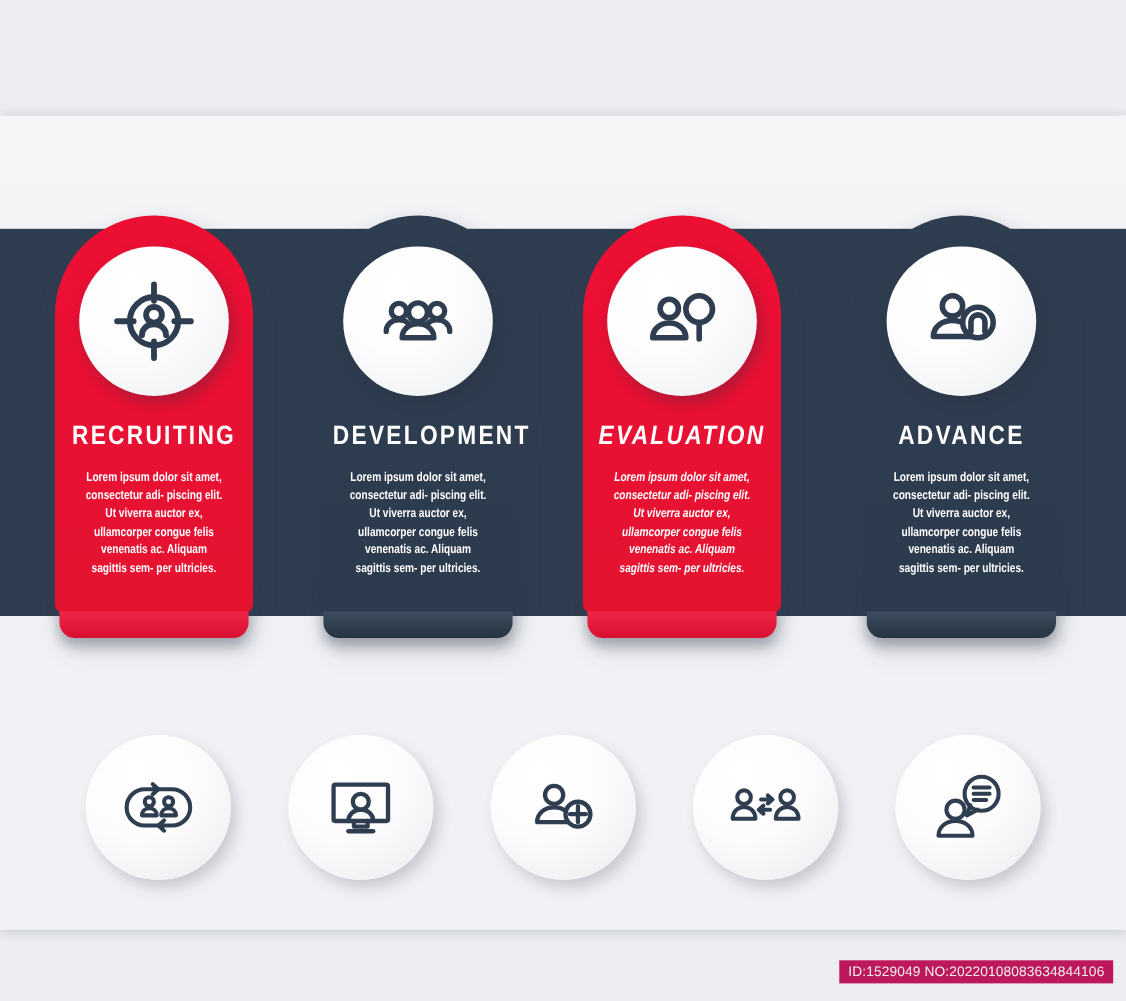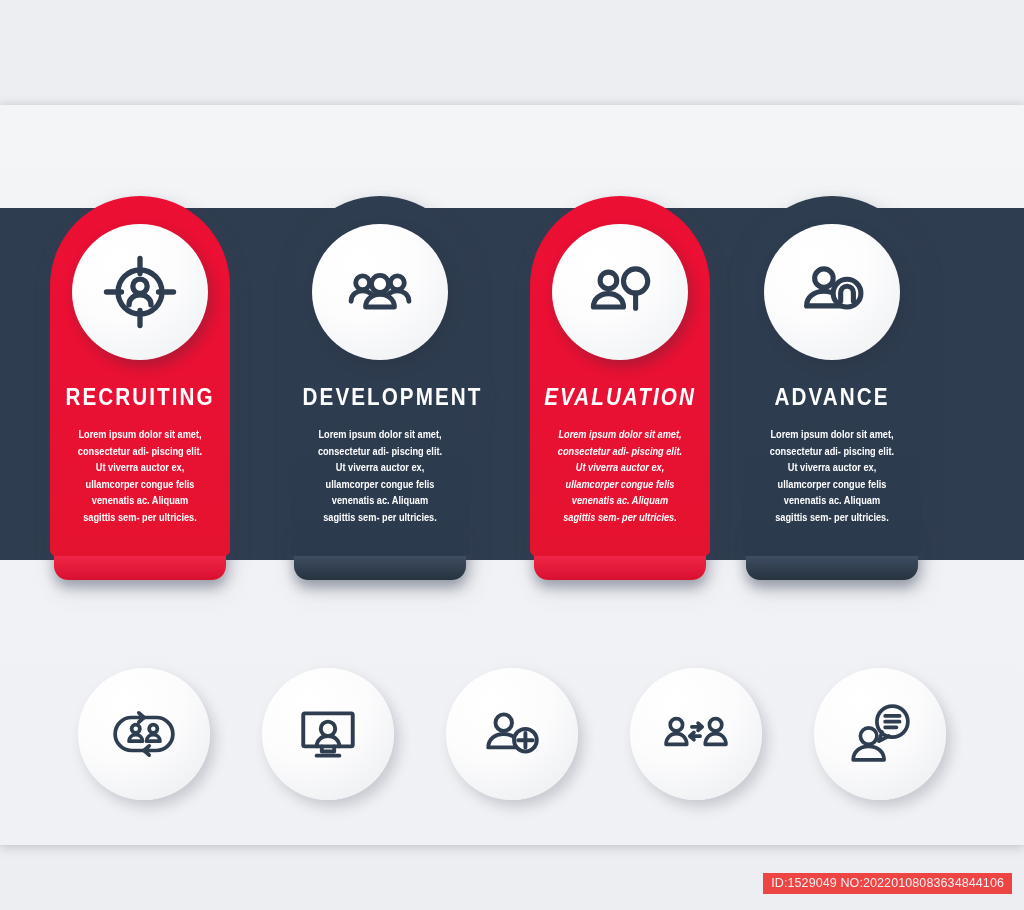--- a/index.html
+++ b/index.html
@@ -183,21 +183,21 @@
     font-size: 19px;
     font-weight: 700;
     color: #f4f5f7;
     -webkit-text-stroke: 1px #dcdee2;
   }
 
   .idtag {
     position: absolute;
     right: 12px;
     top: 873px;
-    background: #ef4444;
+    background: #be185d;
     color: #eef0f2;
     font-family: "Liberation Sans", sans-serif;
     font-size: 12.5px;
     padding: 3px 8px 4px 8px;
     letter-spacing: .1px;
     white-space: nowrap;
     margin-left: 48px;
   }
 </style>
 </head>
@@ -250,21 +250,21 @@
           <circle cx="22" cy="22" r="7.2"></circle>
           <path d="M9 45 c0-7 5.8-11.6 13-11.6 s13 4.6 13 11.6 z"></path>
           <circle cx="45.5" cy="22.5" r="10.5"></circle>
           <path d="M45.5 33 v13"></path>
         </svg>
       </div>
       <div class="panel-title">EVALUATION</div>
       <div class="panel-text">Lorem ipsum dolor sit amet, consectetur adi- piscing elit. Ut viverra auctor ex, ullamcorper congue felis venenatis ac. Aliquam sagittis sem- per ultricies.</div>
     </div>
 
-    <div class="panel dark" style="left:742px;">
+    <div class="panel dark" style="left:784px;">
       <div class="panel-fold"></div>
       <div class="panel-body"></div>
       <div class="icon-circle">
         <svg viewBox="0 0 64 64" fill="none" stroke="#2f3d50" stroke-width="4.4" stroke-linecap="round" stroke-linejoin="round">
           <circle cx="25" cy="20" r="8"></circle>
           <path d="M10 44 c0-7.6 6.7-12.6 15-12.6 s15 5 15 12.6 z"></path>
           <circle cx="45" cy="33" r="12" fill="#ffffff"></circle>
           <path d="M39.5 40 v-7.5 a5.5 5.5 0 0 1 11 0 v7.5"></path>
         </svg>
       </div>

